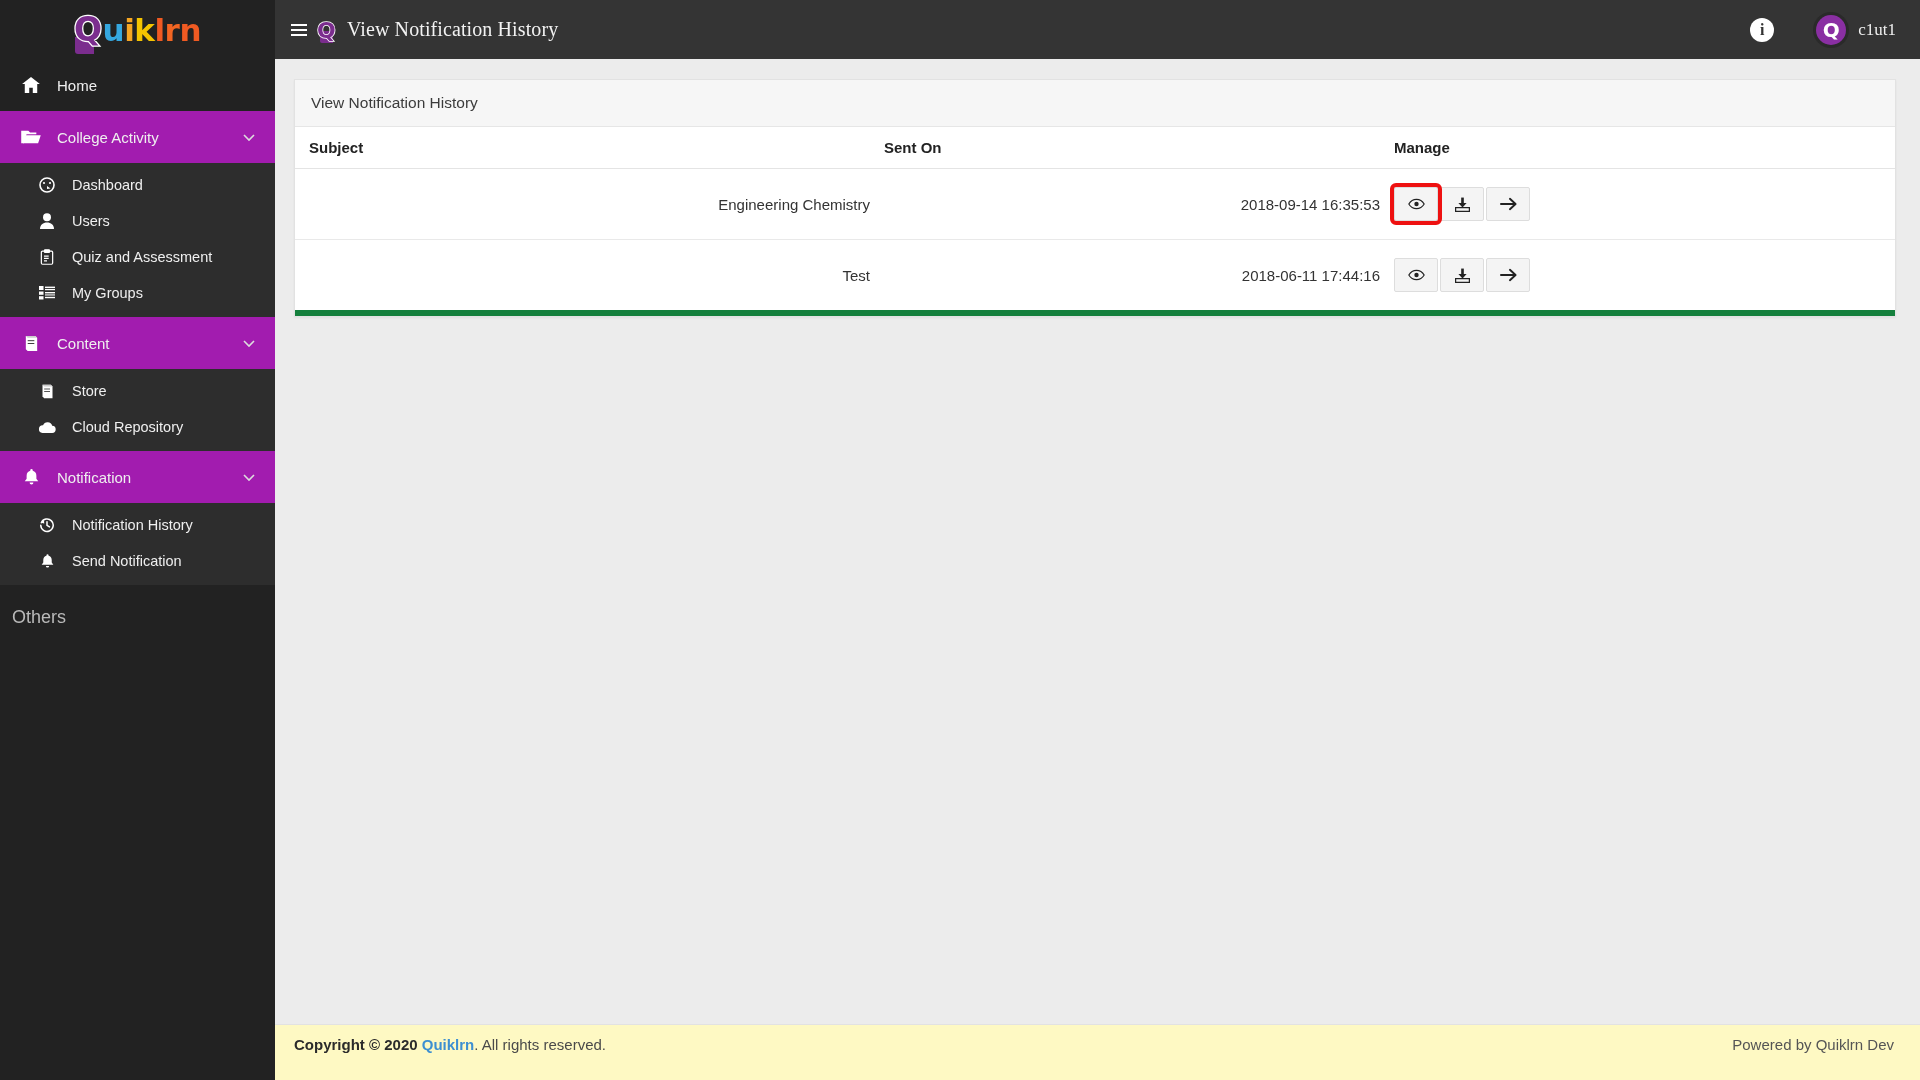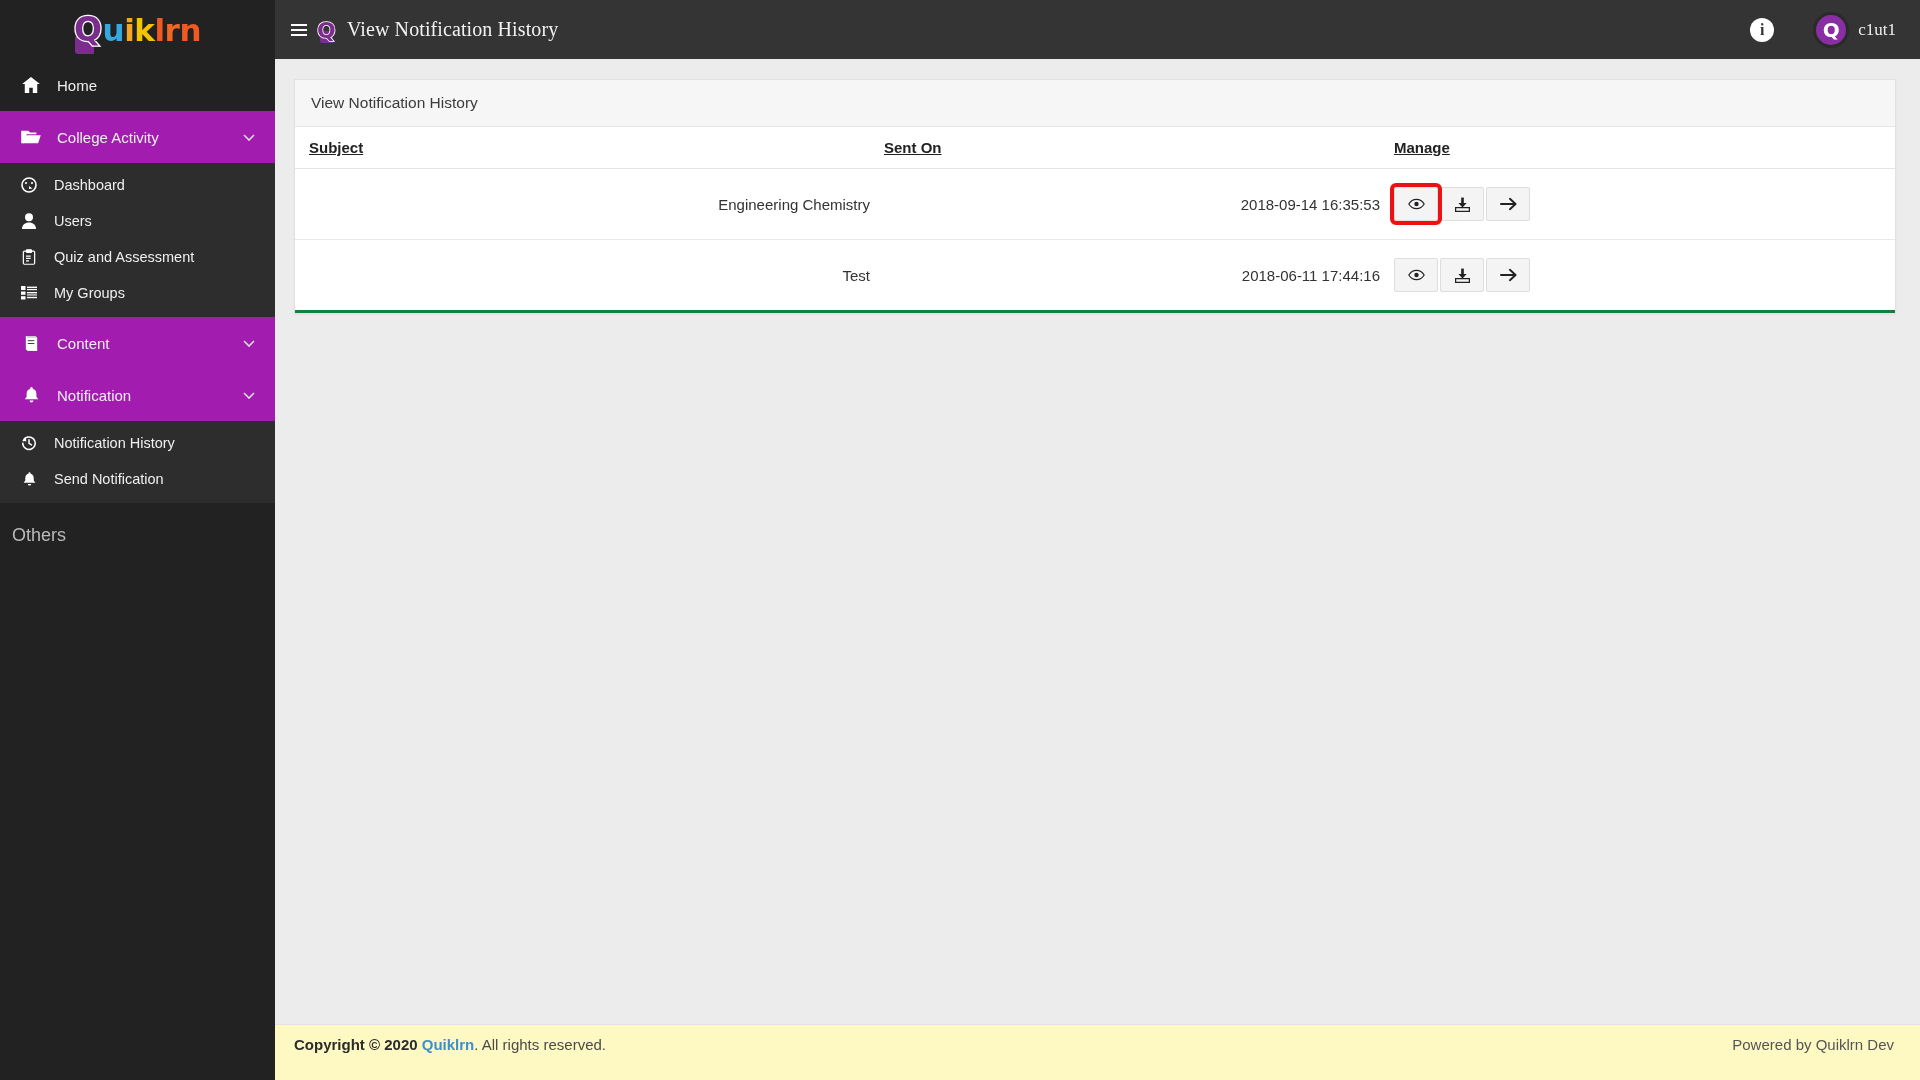--- a/index.html
+++ b/index.html
@@ -55,21 +55,21 @@
     color: #ffffff; font-size: 17px;
   }
   .nav-item .lbl { margin-left: 9px; font-size: 15px; color: #efefef; }
   .nav-item .chev {
     position: absolute; right: 20px; top: 50%; transform: translateY(-50%);
     font-size: 13px; color: #d8d8d8;
   }
   .nav-item.top { background: #222222; }
   .nav-item.top.expanded { background: #a21caf; }
   .nav-sub { background: #2d2d2d; }
-  .nav-sub .nav-item { height: 36px; padding-left: 16px; }
+  .nav-sub .nav-item { height: 36px; padding-left: 34px; }
   .nav-sub .nav-item .ico { width: 26px; min-width: 26px; font-size: 15px; }
   .nav-sub .nav-item .lbl { margin-left: 12px; font-size: 14.5px; }
   .nav-sub .nav-item:first-child { padding-top: 4px; height: 40px; }
   .nav-sub .nav-item:last-child { padding-bottom: 6px; height: 42px; }
   .others-label {
     color: #b9b9b9; font-size: 18px;
     padding: 22px 0 0 12px;
   }
 
   
@@ -134,30 +134,29 @@
     background: #f6f6f6;
     border-bottom: 1px solid #e6e6e6;
     padding: 14px 16px;
     font-size: 15.5px; color: #3b3b3b;
   }
   table.tbl { width: 100%; border-collapse: collapse; }
   table.tbl th {
     text-align: left; font-size: 15px; font-weight: 700; color: #222;
     padding: 12px 0 12px 14px;
     border-bottom: 1px solid #e4e4e4;
-    text-decoration: underline;
   }
   table.tbl td {
     font-size: 15px; color: #333;
     padding: 18px 0 18px 14px;
     border-bottom: 1px solid #e9e9e9;
     vertical-align: middle;
     text-align: right;
   }
-  table.tbl tr:last-child td { border-bottom: 3px solid #15803d; }
+  table.tbl tr:last-child td { border-bottom: 6px solid #15803d; }
   .col-subject { width: 575px; }
   .col-sent { width: 510px; }
   .col-manage { width: auto; }
   .btn-group { display: flex; gap: 2px; align-items: center; }
   .icon-btn {
     width: 44px; height: 34px;
     border: 1px solid #dddddd; background: #f4f4f4;
     display: flex; align-items: center; justify-content: center;
     cursor: pointer; color: #222;
     border-radius: 2px;
@@ -286,20 +285,40 @@
             </svg>
         </span>
         <span class="lbl">Content</span>
         <span class="chev">
           <svg width="12" height="8" viewBox="0 0 12 8" fill="none" stroke="#ddd" stroke-width="1.6">
               <path d="M1 1.5 6 6.5 11 1.5"></path>
             </svg>
         </span>
       </div>
 
+      <div class="nav-sub">
+        <div class="nav-item">
+          <span class="ico">
+            <svg width="15" height="15" viewBox="0 0 18 18" fill="#fff">
+                <path d="M3 1h10l2 2v14H5l-2-2z" fill="#fff"></path>
+                <path d="M3 1h10l2 2H5z" fill="#ccc"></path>
+                <path d="M5 6h7M5 9h7" stroke="#333" stroke-width="1"></path>
+              </svg>
+          </span>
+          <span class="lbl">Store</span>
+        </div>
+        <div class="nav-item">
+          <span class="ico">
+            <svg width="18" height="13" viewBox="0 0 20 13" fill="#fff">
+                <path d="M5 12.5h10.5a4 4 0 0 0 .3-8A5.4 5.4 0 0 0 5.6 4 3.9 3.9 0 0 0 5 12.5z"></path>
+              </svg>
+          </span>
+          <span class="lbl">Cloud Repository</span>
+        </div>
+      </div>
 
       <div class="nav-item top expanded">
         <span class="ico">
           <svg width="15" height="17" viewBox="0 0 16 18" fill="#fff">
               <path d="M8 0a1.3 1.3 0 0 1 1.3 1.3v.6A5.4 5.4 0 0 1 13.2 7v3.3l2 2.6H.8l2-2.6V7a5.4 5.4 0 0 1 3.9-5.1v-.6A1.3 1.3 0 0 1 8 0z"></path>
               <path d="M6 14.4h4a2 2 0 0 1-4 0z"></path>
             </svg>
         </span>
         <span class="lbl">Notification</span>
         <span class="chev">

